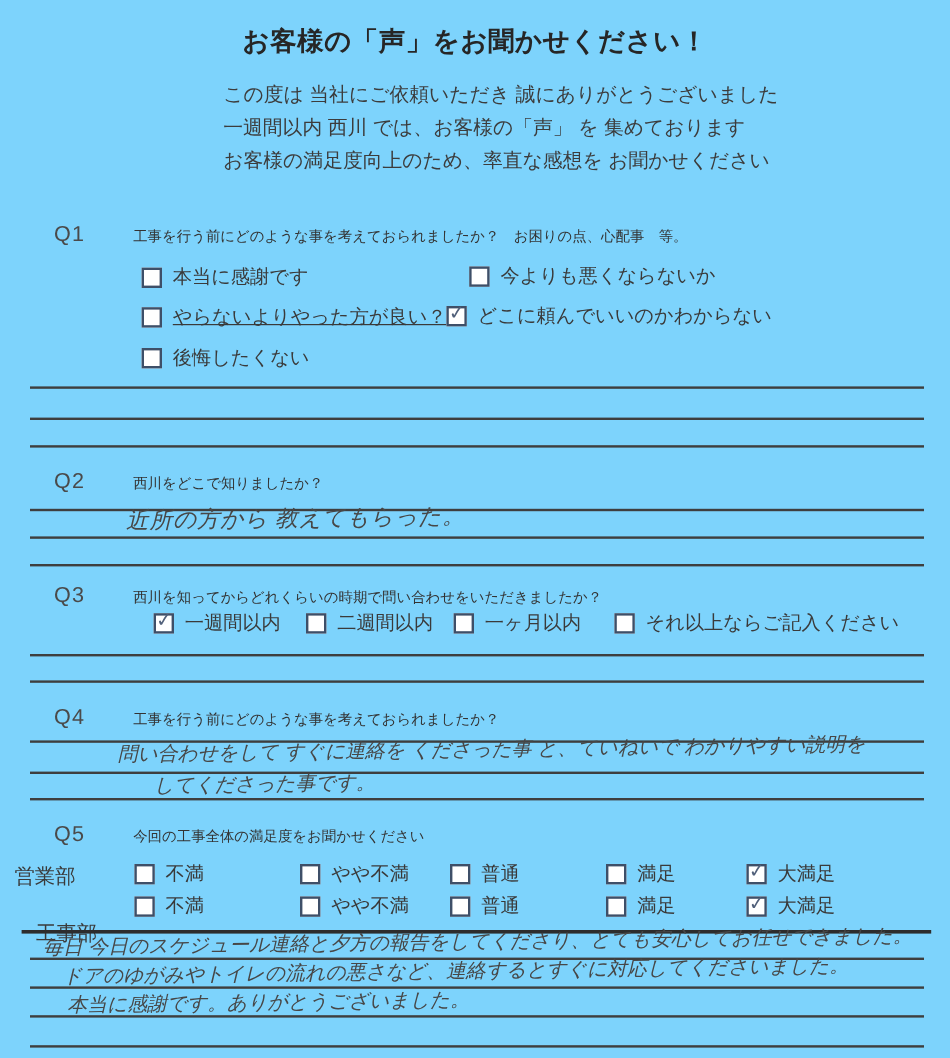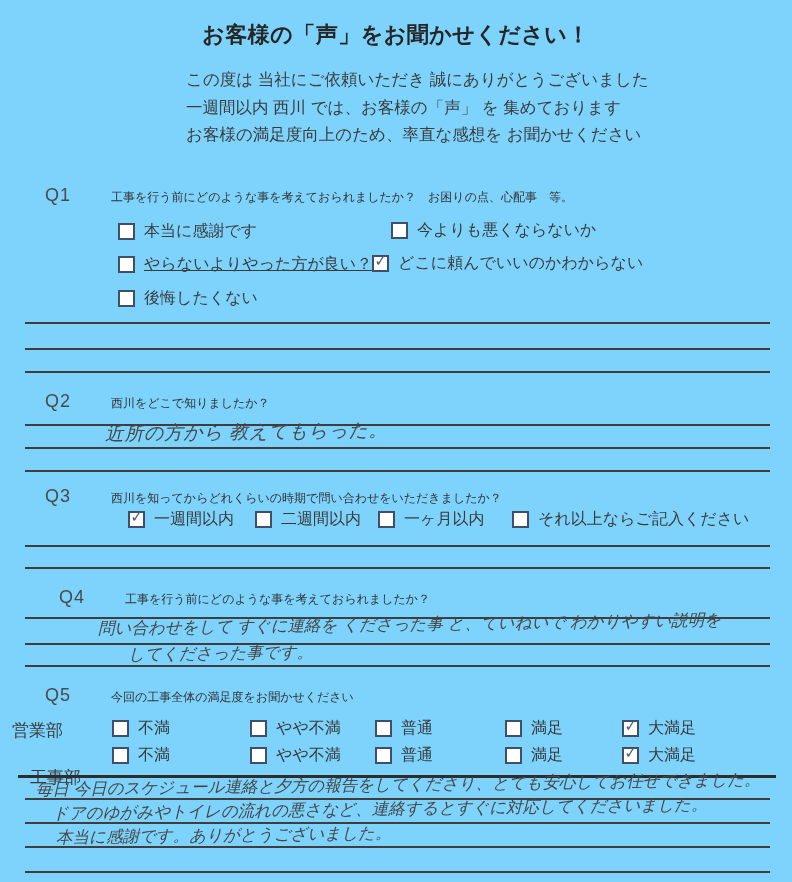--- a/index.html
+++ b/index.html
@@ -107,21 +107,21 @@
     <span>一ヶ月以内</span>
   </div>
   <div class="chk" style="left:512px; top:509px;">
     <span class="box"></span>
     <span>それ以上ならご記入ください</span>
   </div>
 
   <div class="rule" style="top:545px;"></div>
   <div class="rule" style="top:567px;"></div>
 
-  <div class="q-head" style="left:45px; top:587px;margin-left:14px;">
+  <div class="q-head" style="left:45px; top:587px;">
     <span class="q-num">Q4</span>
     <span class="q-text">工事を行う前にどのような事を考えておられましたか？</span>
   </div>
   <div class="rule" style="top:617px;"></div>
   <div class="hand small" style="left:98px; top:618px;">問い合わせをして すぐに連絡を くださった事 と、ていねいで わかりやすい説明を</div>
   <div class="rule" style="top:643px;"></div>
   <div class="hand small" style="left:128px; top:644px;">してくださった事です。</div>
   <div class="rule" style="top:665px;"></div>
 
   <div class="q-head" style="left:45px; top:685px;">

